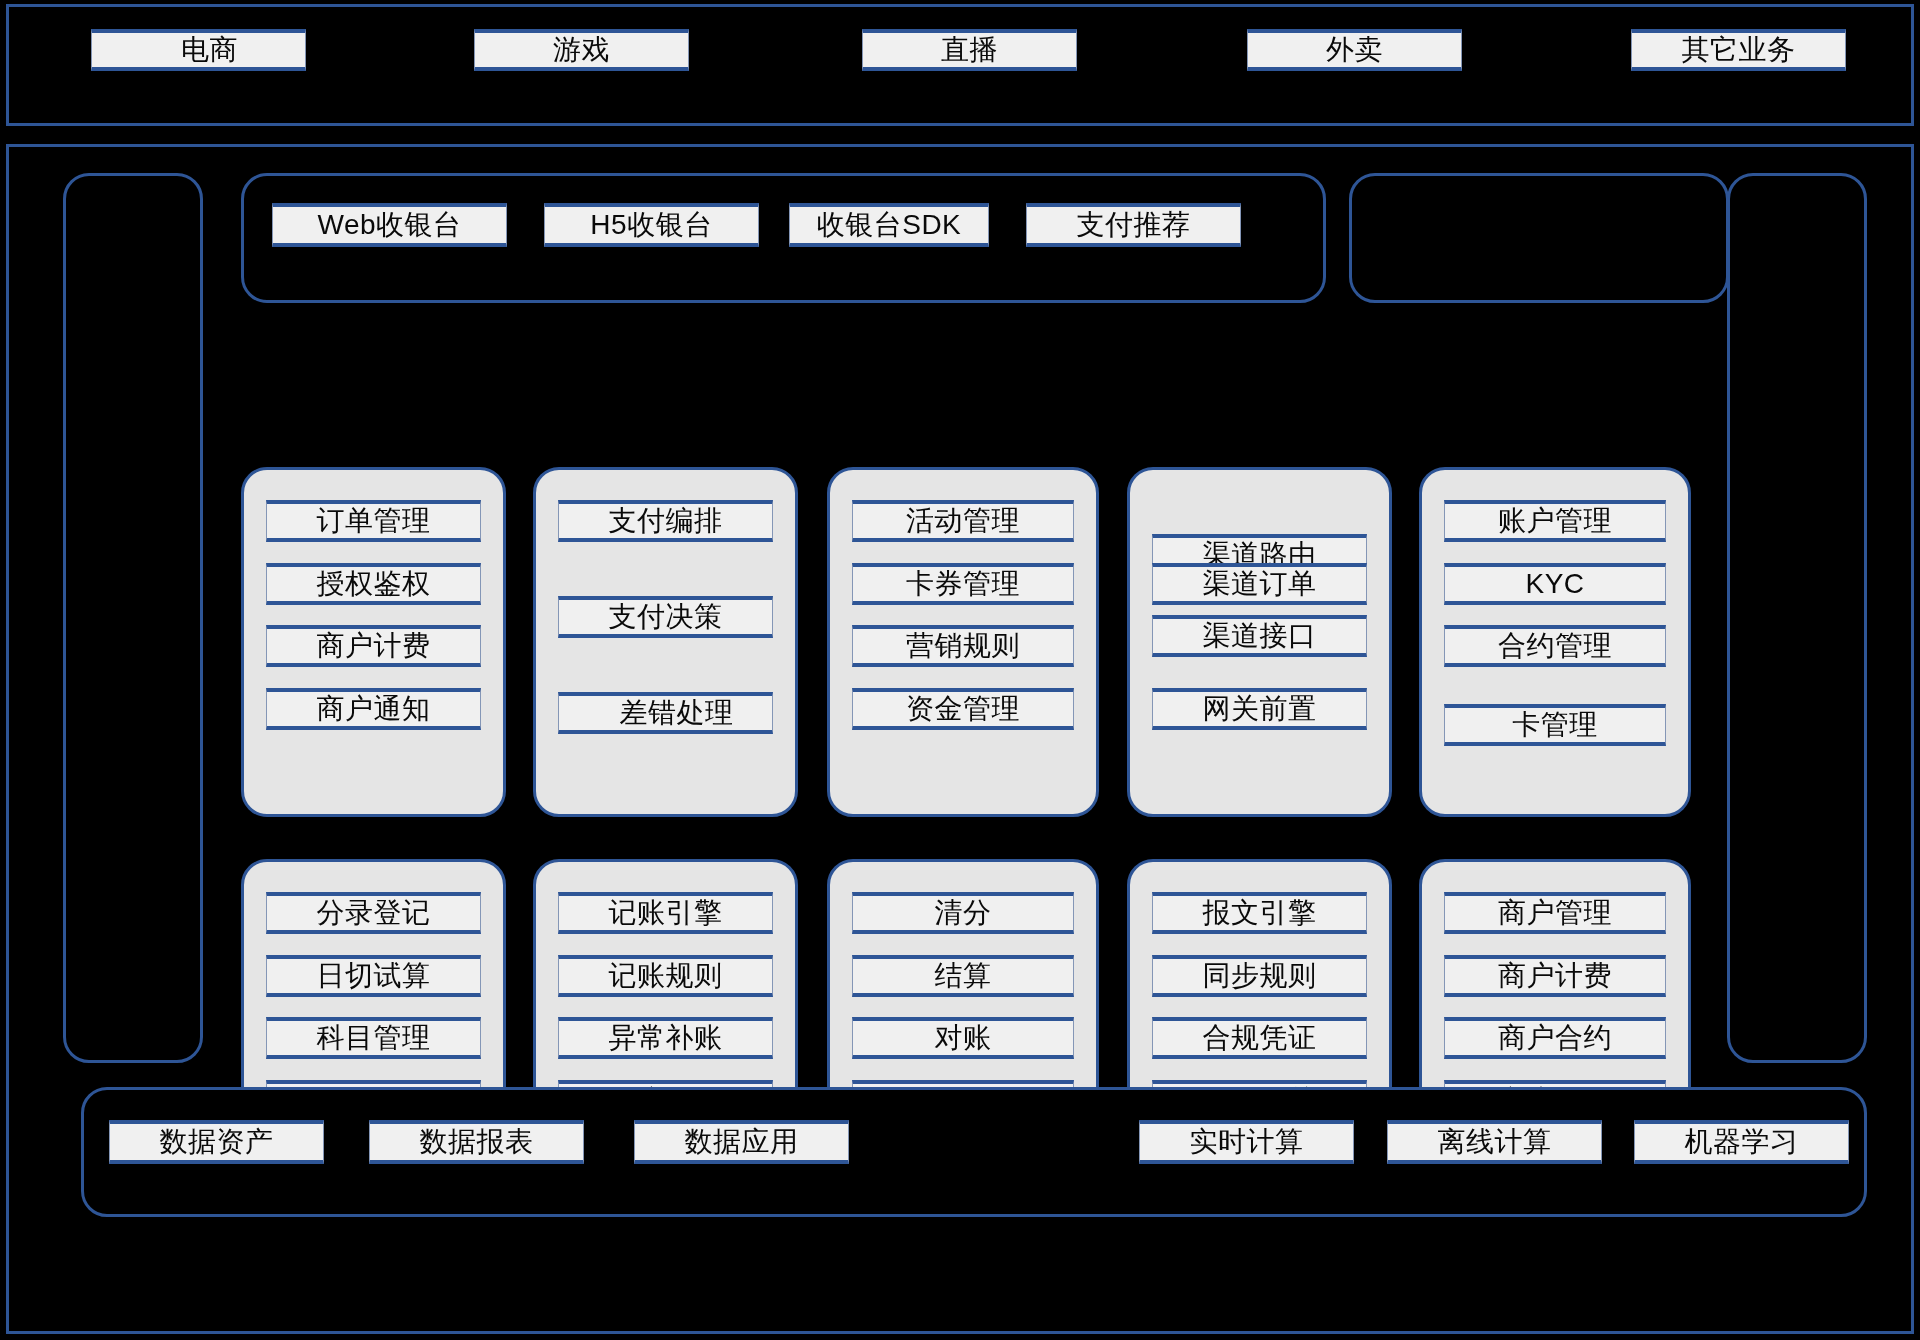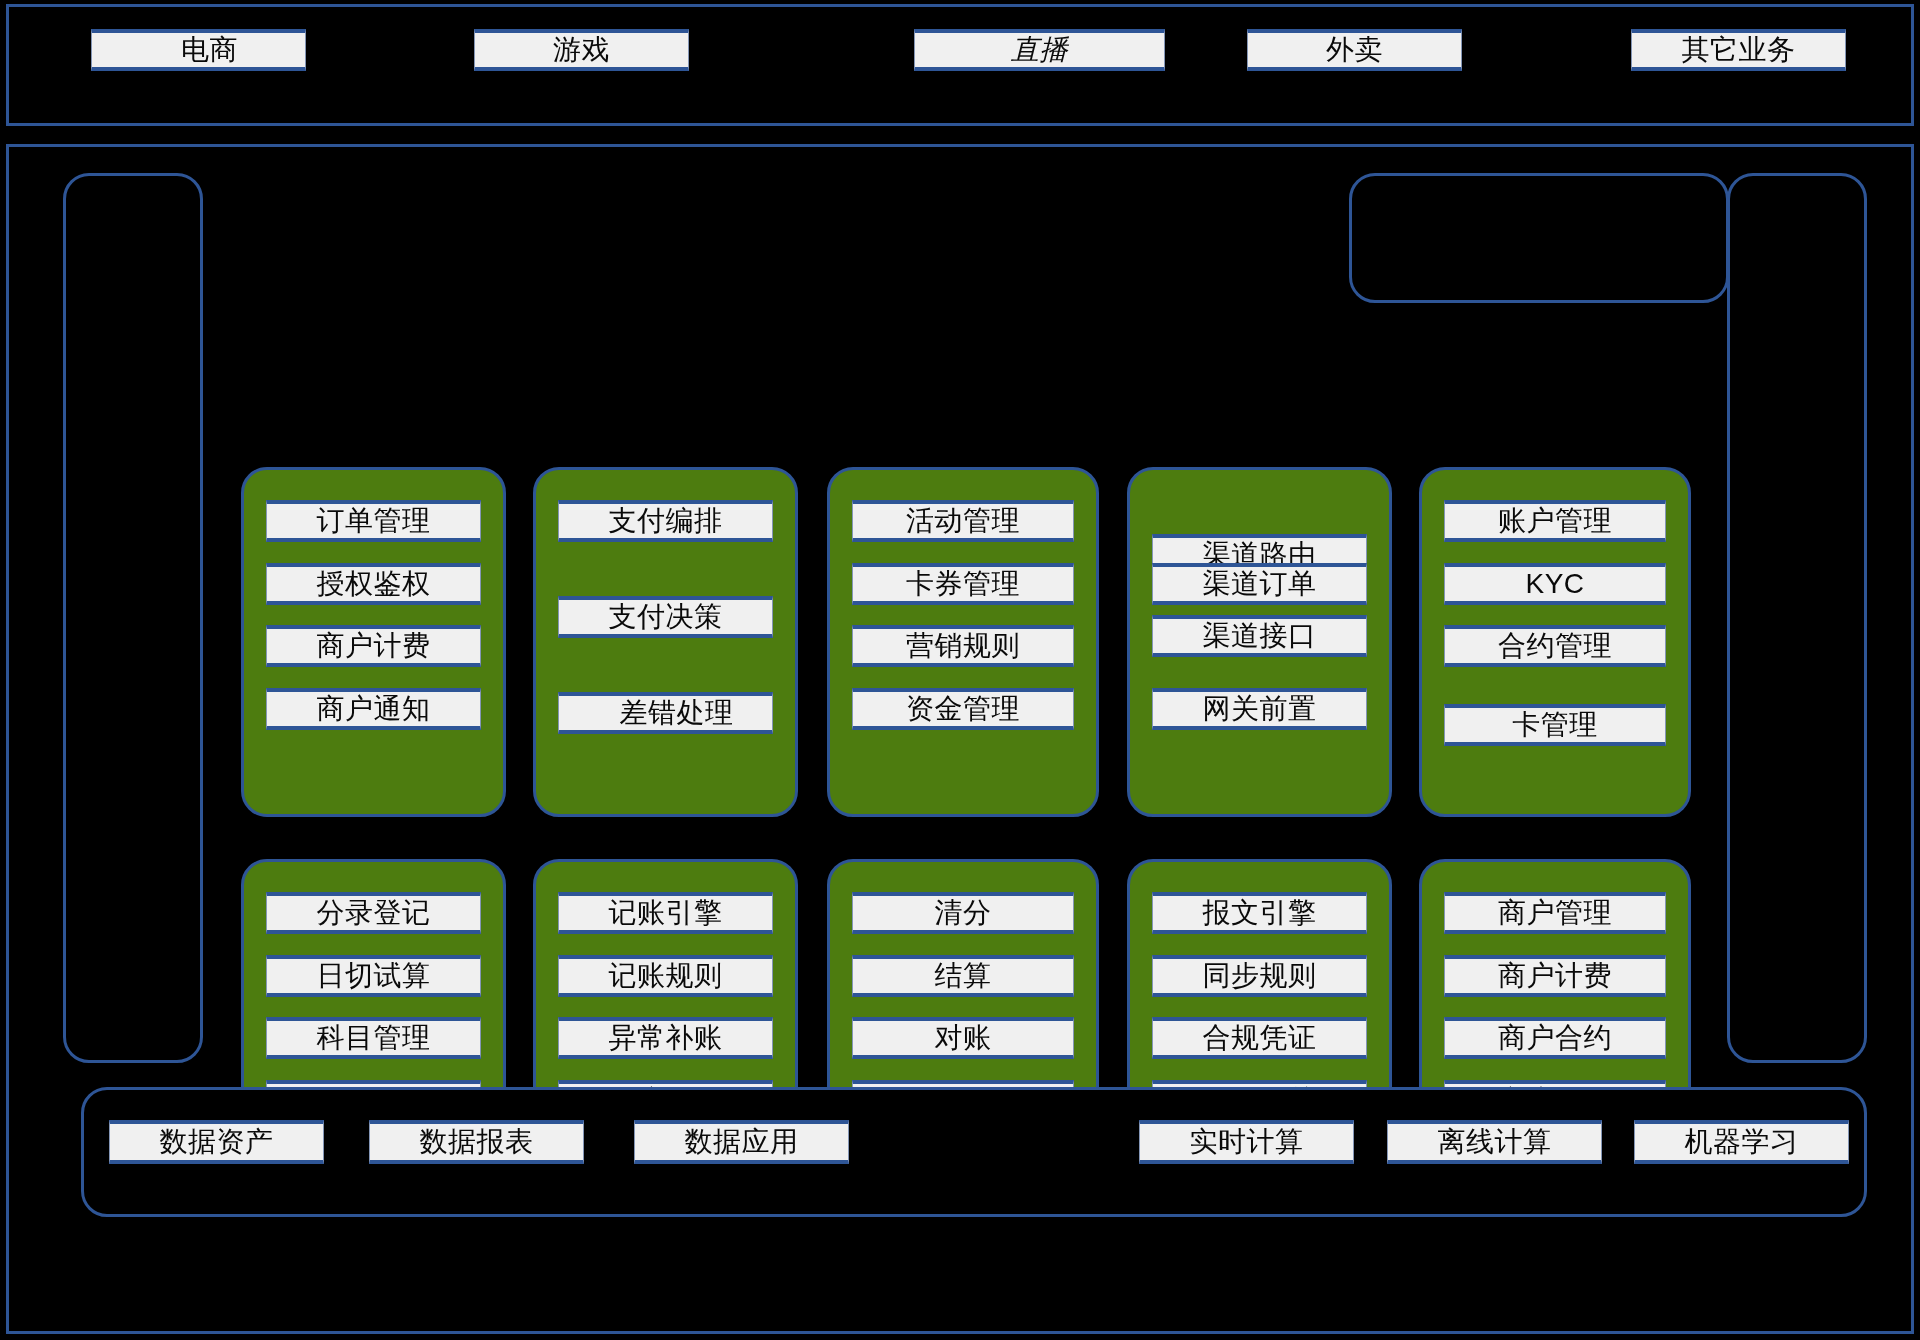--- a/index.html
+++ b/index.html
@@ -95,21 +95,21 @@
   #aux-group {
     left: 1340px; top: 26px; width: 380px; height: 130px;
   }
 
   
   .card {
     position: absolute;
     border: 3px solid #2e5596;
     border-radius: 26px;
     box-sizing: border-box;
-    background: #4d7c0f;
+    background: #e5e5e5;
   }
   .card .chip {
     position: absolute;
     height: 42px;
     left: 22px;
     right: 22px;
   }
 
   
   #data-band {
@@ -121,32 +121,38 @@
     height: 44px;
   }
 </style>
 </head>
 <body>
 
 <div class="frame" id="business-band">
   <div class="inner" id="business-band-inner">
       <div class="chip biz-chip" style="left: 82px; width: 215px; padding-left: 22px;">电商</div>
       <div class="chip biz-chip" style="left: 465px; width: 215px;">游戏</div>
-      <div class="chip biz-chip" style="left: 905px; width: 251px; font-style: italic;">直播</div>
+      <div class="chip biz-chip" style="left: 853px; width: 215px;">直播</div>
       <div class="chip biz-chip" style="left: 1238px; width: 215px;">外卖</div>
       <div class="chip biz-chip" style="left: 1622px; width: 215px;">其它业务</div>
     </div>
 </div>
 
 <div class="frame" id="platform-frame">
 
   <div class="group" id="left-rail">
     <span></span>
   </div>
 
+  <div class="group" id="cashier-group">
+      <div class="chip cashier-chip" style="left: 28px; width: 235px;">Web收银台</div>
+      <div class="chip cashier-chip" style="left: 300px; width: 215px;">H5收银台</div>
+      <div class="chip cashier-chip" style="left: 545px; width: 200px;">收银台SDK</div>
+      <div class="chip cashier-chip" style="left: 782px; width: 215px;">支付推荐</div>
+    </div>
 
   <div class="group" id="aux-group">
     <span></span>
   </div>
 
   <div class="group" id="right-rail">
     <span></span>
   </div>
 
   <div id="card-grid">

